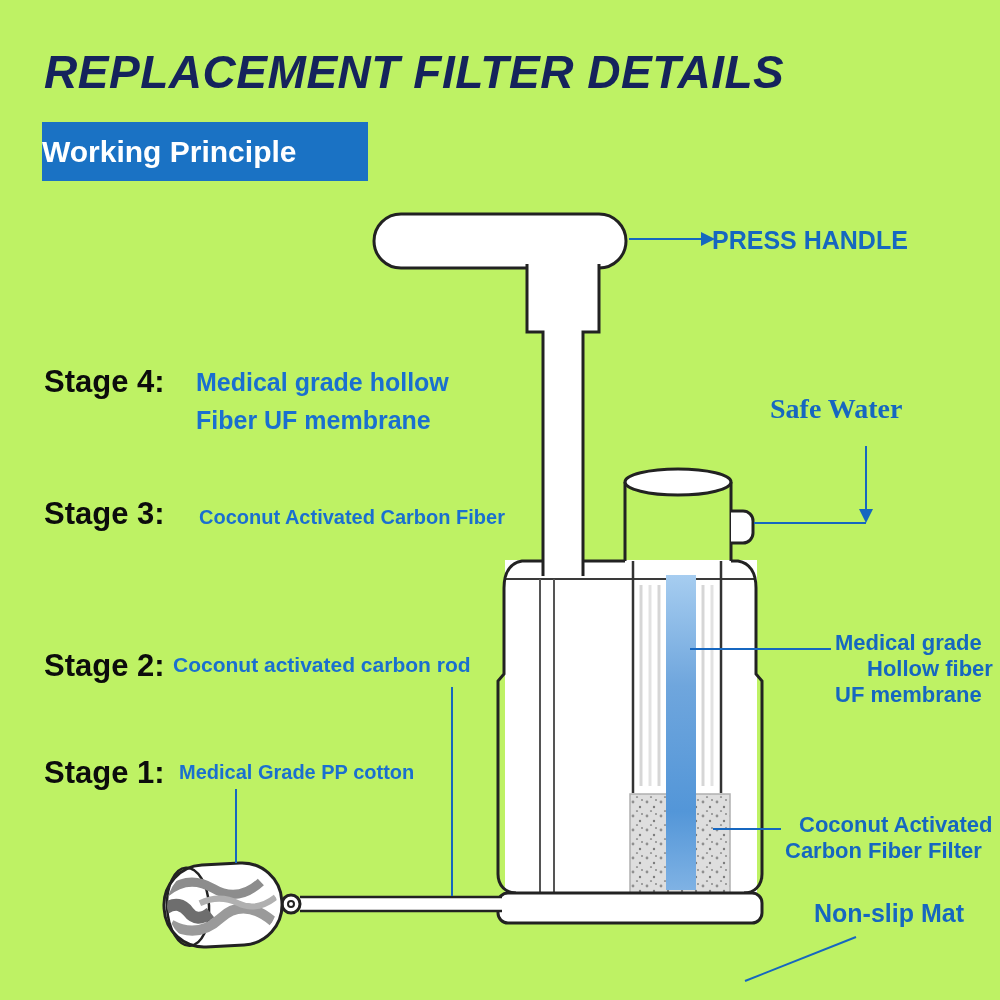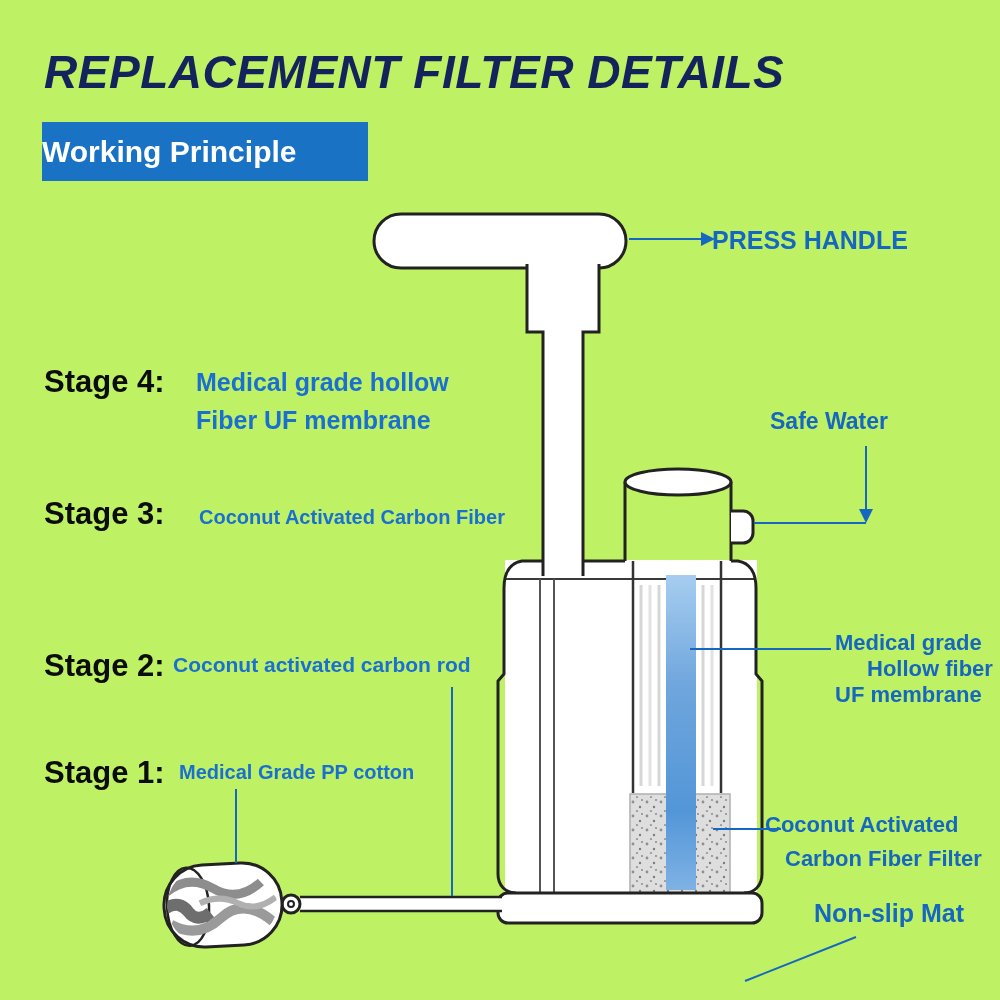--- a/index.html
+++ b/index.html
@@ -131,24 +131,24 @@
   <div class="abs stage-name" style="left:44px;top:496px;">Stage 3:</div>
   <div class="abs blue" style="left:199px;top:506px;font-size:20px;">Coconut Activated Carbon Fiber</div>
 
   <div class="abs stage-name" style="left:44px;top:648px;">Stage 2:</div>
   <div class="abs blue" style="left:173px;top:653px;font-size:21px;">Coconut activated carbon rod</div>
 
   <div class="abs stage-name" style="left:44px;top:755px;">Stage 1:</div>
   <div class="abs callout" style="left:712px;top:226px;font-size:25px;">PRESS HANDLE</div>
 
   <div class="abs blue" style="left:179px;top:761px;font-size:20px;">Medical Grade PP cotton</div>
-  <div class="abs callout" style="left:770px;top:408px;font-size:23px;">Safe Water</div>
+  <div class="abs callout" style="left:770px;top:393px;font-size:28px;font-family:Liberation Serif, serif;">Safe Water</div>
 
   <div class="abs callout" style="left:835px;top:630px;font-size:22px;">Medical grade</div>
   <div class="abs callout" style="left:835px;top:656px;font-size:22px;margin-left:32px;">Hollow fiber</div>
   <div class="abs callout" style="left:835px;top:682px;font-size:22px;">UF membrane</div>
 
-  <div class="abs callout" style="left:765px;top:812px;font-size:22px;">Coconut Activated</div>
-  <div class="abs callout" style="left:785px;top:838px;font-size:22px;margin-top:8px;">Carbon Fiber Filter</div>
+  <div class="abs callout" style="left:799px;top:812px;font-size:22px;">Coconut Activated</div>
+  <div class="abs callout" style="left:785px;top:838px;font-size:22px;">Carbon Fiber Filter</div>
 
   <div class="abs callout" style="left:814px;top:899px;font-size:25px;">Non-slip Mat</div>
 
 </div>
 
 </body></html>

